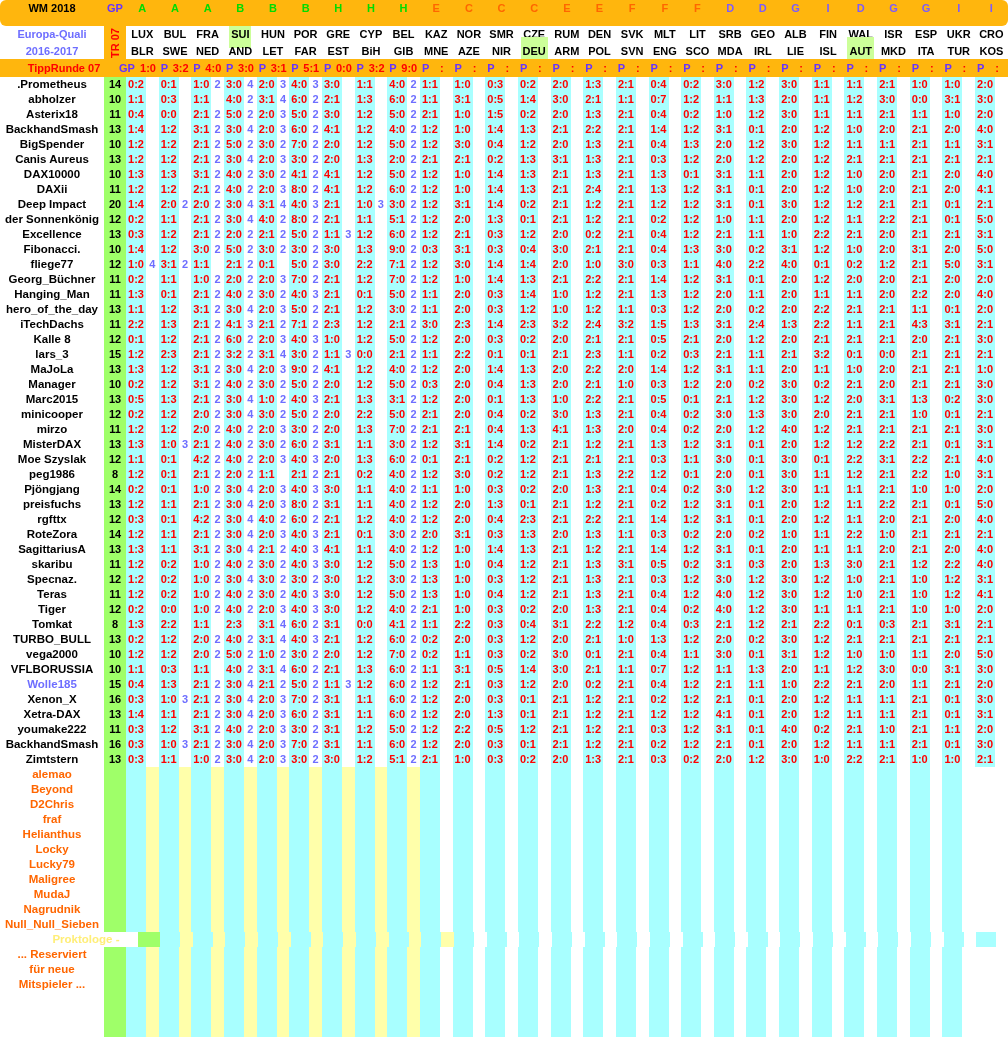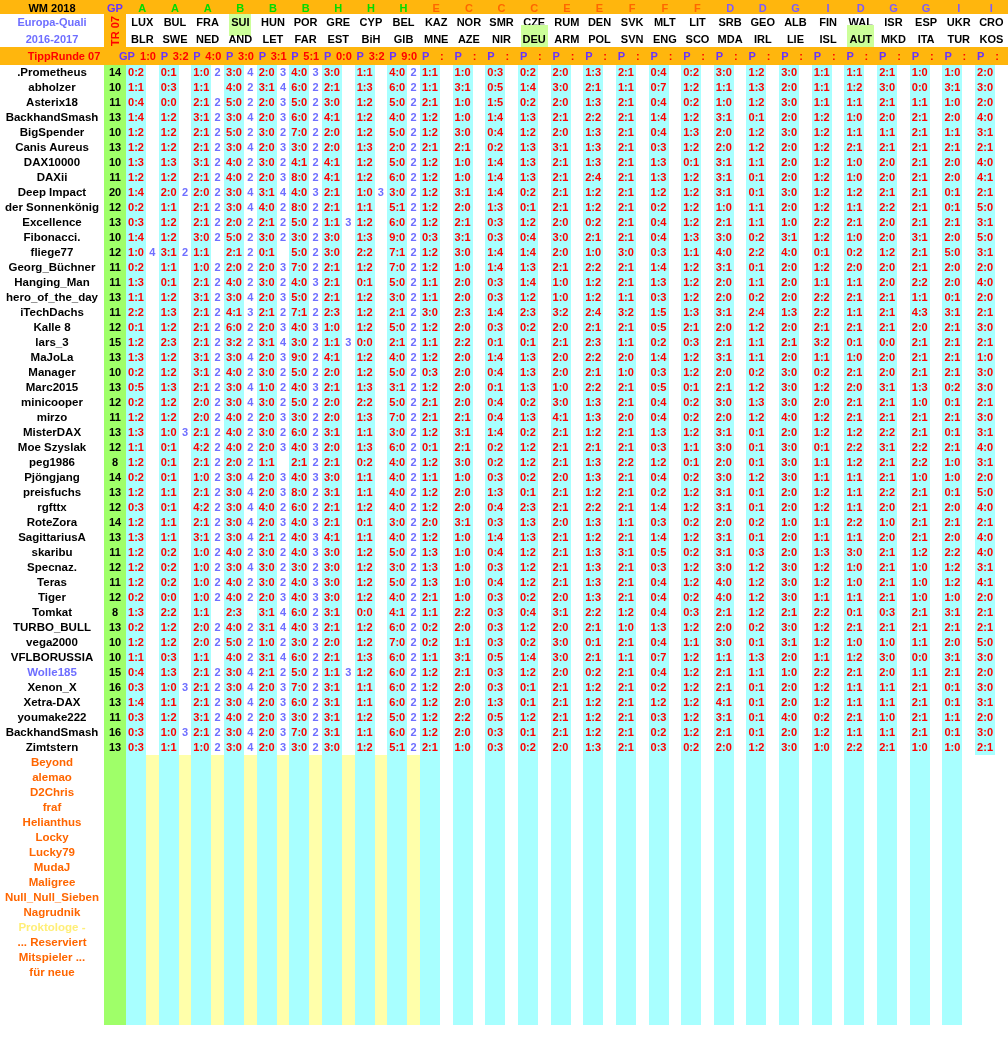--- a/index.html
+++ b/index.html
@@ -5,34 +5,34 @@
   html,body{margin:0;padding:0;background:#fff;}
   .app{position:relative;width:1008px;height:1037px;background:#fff;overflow:hidden;
        font-family:"Liberation Sans", sans-serif;font-weight:bold;font-size:11px;color:#000;}
   .row{display:flex;}
   .cell{box-sizing:border-box;text-align:center;overflow:hidden;white-space:nowrap;}
   .cname{width:104px;flex:0 0 104px;}
   .cgp{width:22px;flex:0 0 22px;}
   .cs{width:20px;flex:0 0 20px;}
   .cp{width:12.67px;flex:0 0 12.67px;}
   .tcol{width:32.67px;flex:0 0 32.67px;}
-  .r-title{height:14px;line-height:17px;}
+  .r-title{height:26px;line-height:17px;border-radius:6px;}
   .r-teams{height:33px;border-radius:14px;}
   .r-res{height:18px;line-height:18px;padding-left:12px;}
   .r{height:15px;line-height:15px;}
   .bg-orange{background:#FFB60D;}
   .bg-green{background:#9FFF69;}
   .bg-cyan{background:#A8FFFF;}
   .bg-yellow{background:#FFFFAA;}
   .hl{background:#CCFF99;padding:8px 2px;}
   .t-red{color:#FF0000;}
   .t-violet{color:#6633FF;}
   .t-blue{color:#6E6EFF;}
   .t-orange{color:#FF6600;}
-  .t-faint{color:#FFEE77;}
+  .t-faint{color:#FFEE77;margin-left:34px;}
   .lg{color:#00DD00;} .lo{color:#FF6600;} .lv{color:#7B5CFF;}
   .tm-line{height:16.5px;line-height:16.5px;text-align:center;}
   .trwrap{position:relative;}
   .tr07{position:absolute;left:50%;top:50%;transform:translate(-50%,-50%) rotate(-90deg);
         color:#FF0000;white-space:nowrap;font-size:11px;}
   .pname{font-size:11.5px;}
 </style>
 </head>
 <body>
 
@@ -2919,20 +2919,78 @@
         <div class="cell cp t-blue"></div>
         <div class="cell cs bg-cyan t-red">1:0</div>
         <div class="cell cp t-blue"></div>
         <div class="cell cs bg-cyan t-red">2:1</div>
         <div class="cell cp t-blue"></div>
       </div>
     </div>
 
   <div id="inactive">
       <div class="row r">
+        <div class="cell cname pname t-orange">alemao</div>
+        <div class="cell cgp bg-green"></div>
+        <div class="cell cs bg-cyan"></div>
+        <div class="cell cp bg-yellow"></div>
+        <div class="cell cs bg-cyan"></div>
+        <div class="cell cp bg-yellow"></div>
+        <div class="cell cs bg-cyan"></div>
+        <div class="cell cp bg-yellow"></div>
+        <div class="cell cs bg-cyan"></div>
+        <div class="cell cp bg-yellow"></div>
+        <div class="cell cs bg-cyan"></div>
+        <div class="cell cp bg-yellow"></div>
+        <div class="cell cs bg-cyan"></div>
+        <div class="cell cp bg-yellow"></div>
+        <div class="cell cs bg-cyan"></div>
+        <div class="cell cp bg-yellow"></div>
+        <div class="cell cs bg-cyan"></div>
+        <div class="cell cp bg-yellow"></div>
+        <div class="cell cs bg-cyan"></div>
+        <div class="cell cp bg-yellow"></div>
+        <div class="cell cs bg-cyan"></div>
+        <div class="cell cp"></div>
+        <div class="cell cs bg-cyan"></div>
+        <div class="cell cp"></div>
+        <div class="cell cs bg-cyan"></div>
+        <div class="cell cp"></div>
+        <div class="cell cs bg-cyan"></div>
+        <div class="cell cp"></div>
+        <div class="cell cs bg-cyan"></div>
+        <div class="cell cp"></div>
+        <div class="cell cs bg-cyan"></div>
+        <div class="cell cp"></div>
+        <div class="cell cs bg-cyan"></div>
+        <div class="cell cp"></div>
+        <div class="cell cs bg-cyan"></div>
+        <div class="cell cp"></div>
+        <div class="cell cs bg-cyan"></div>
+        <div class="cell cp"></div>
+        <div class="cell cs bg-cyan"></div>
+        <div class="cell cp"></div>
+        <div class="cell cs bg-cyan"></div>
+        <div class="cell cp"></div>
+        <div class="cell cs bg-cyan"></div>
+        <div class="cell cp"></div>
+        <div class="cell cs bg-cyan"></div>
+        <div class="cell cp"></div>
+        <div class="cell cs bg-cyan"></div>
+        <div class="cell cp"></div>
+        <div class="cell cs bg-cyan"></div>
+        <div class="cell cp"></div>
+        <div class="cell cs bg-cyan"></div>
+        <div class="cell cp"></div>
+        <div class="cell cs bg-cyan"></div>
+        <div class="cell cp"></div>
+        <div class="cell cs"></div>
+        <div class="cell cp"></div>
+      </div>
+      <div class="row r">
         <div class="cell cname pname t-orange">Beyond</div>
         <div class="cell cgp bg-green"></div>
         <div class="cell cs bg-cyan"></div>
         <div class="cell cp bg-yellow"></div>
         <div class="cell cs bg-cyan"></div>
         <div class="cell cp bg-yellow"></div>
         <div class="cell cs bg-cyan"></div>
         <div class="cell cp bg-yellow"></div>
         <div class="cell cs bg-cyan"></div>
         <div class="cell cp bg-yellow"></div>
@@ -2977,78 +3035,20 @@
         <div class="cell cs bg-cyan"></div>
         <div class="cell cp"></div>
         <div class="cell cs bg-cyan"></div>
         <div class="cell cp"></div>
         <div class="cell cs bg-cyan"></div>
         <div class="cell cp"></div>
         <div class="cell cs"></div>
         <div class="cell cp"></div>
       </div>
       <div class="row r">
-        <div class="cell cname pname t-orange">alemao</div>
-        <div class="cell cgp bg-green"></div>
-        <div class="cell cs bg-cyan"></div>
-        <div class="cell cp bg-yellow"></div>
-        <div class="cell cs bg-cyan"></div>
-        <div class="cell cp bg-yellow"></div>
-        <div class="cell cs bg-cyan"></div>
-        <div class="cell cp bg-yellow"></div>
-        <div class="cell cs bg-cyan"></div>
-        <div class="cell cp bg-yellow"></div>
-        <div class="cell cs bg-cyan"></div>
-        <div class="cell cp bg-yellow"></div>
-        <div class="cell cs bg-cyan"></div>
-        <div class="cell cp bg-yellow"></div>
-        <div class="cell cs bg-cyan"></div>
-        <div class="cell cp bg-yellow"></div>
-        <div class="cell cs bg-cyan"></div>
-        <div class="cell cp bg-yellow"></div>
-        <div class="cell cs bg-cyan"></div>
-        <div class="cell cp bg-yellow"></div>
-        <div class="cell cs bg-cyan"></div>
-        <div class="cell cp"></div>
-        <div class="cell cs bg-cyan"></div>
-        <div class="cell cp"></div>
-        <div class="cell cs bg-cyan"></div>
-        <div class="cell cp"></div>
-        <div class="cell cs bg-cyan"></div>
-        <div class="cell cp"></div>
-        <div class="cell cs bg-cyan"></div>
-        <div class="cell cp"></div>
-        <div class="cell cs bg-cyan"></div>
-        <div class="cell cp"></div>
-        <div class="cell cs bg-cyan"></div>
-        <div class="cell cp"></div>
-        <div class="cell cs bg-cyan"></div>
-        <div class="cell cp"></div>
-        <div class="cell cs bg-cyan"></div>
-        <div class="cell cp"></div>
-        <div class="cell cs bg-cyan"></div>
-        <div class="cell cp"></div>
-        <div class="cell cs bg-cyan"></div>
-        <div class="cell cp"></div>
-        <div class="cell cs bg-cyan"></div>
-        <div class="cell cp"></div>
-        <div class="cell cs bg-cyan"></div>
-        <div class="cell cp"></div>
-        <div class="cell cs bg-cyan"></div>
-        <div class="cell cp"></div>
-        <div class="cell cs bg-cyan"></div>
-        <div class="cell cp"></div>
-        <div class="cell cs bg-cyan"></div>
-        <div class="cell cp"></div>
-        <div class="cell cs bg-cyan"></div>
-        <div class="cell cp"></div>
-        <div class="cell cs"></div>
-        <div class="cell cp"></div>
-      </div>
-      <div class="row r">
         <div class="cell cname pname t-orange">D2Chris</div>
         <div class="cell cgp bg-green"></div>
         <div class="cell cs bg-cyan"></div>
         <div class="cell cp bg-yellow"></div>
         <div class="cell cs bg-cyan"></div>
         <div class="cell cp bg-yellow"></div>
         <div class="cell cs bg-cyan"></div>
         <div class="cell cp bg-yellow"></div>
         <div class="cell cs bg-cyan"></div>
         <div class="cell cp bg-yellow"></div>
@@ -3325,20 +3325,78 @@
         <div class="cell cs bg-cyan"></div>
         <div class="cell cp"></div>
         <div class="cell cs bg-cyan"></div>
         <div class="cell cp"></div>
         <div class="cell cs bg-cyan"></div>
         <div class="cell cp"></div>
         <div class="cell cs"></div>
         <div class="cell cp"></div>
       </div>
       <div class="row r">
+        <div class="cell cname pname t-orange">Maligree</div>
+        <div class="cell cgp bg-green"></div>
+        <div class="cell cs bg-cyan"></div>
+        <div class="cell cp bg-yellow"></div>
+        <div class="cell cs bg-cyan"></div>
+        <div class="cell cp bg-yellow"></div>
+        <div class="cell cs bg-cyan"></div>
+        <div class="cell cp bg-yellow"></div>
+        <div class="cell cs bg-cyan"></div>
+        <div class="cell cp bg-yellow"></div>
+        <div class="cell cs bg-cyan"></div>
+        <div class="cell cp bg-yellow"></div>
+        <div class="cell cs bg-cyan"></div>
+        <div class="cell cp bg-yellow"></div>
+        <div class="cell cs bg-cyan"></div>
+        <div class="cell cp bg-yellow"></div>
+        <div class="cell cs bg-cyan"></div>
+        <div class="cell cp bg-yellow"></div>
+        <div class="cell cs bg-cyan"></div>
+        <div class="cell cp bg-yellow"></div>
+        <div class="cell cs bg-cyan"></div>
+        <div class="cell cp"></div>
+        <div class="cell cs bg-cyan"></div>
+        <div class="cell cp"></div>
+        <div class="cell cs bg-cyan"></div>
+        <div class="cell cp"></div>
+        <div class="cell cs bg-cyan"></div>
+        <div class="cell cp"></div>
+        <div class="cell cs bg-cyan"></div>
+        <div class="cell cp"></div>
+        <div class="cell cs bg-cyan"></div>
+        <div class="cell cp"></div>
+        <div class="cell cs bg-cyan"></div>
+        <div class="cell cp"></div>
+        <div class="cell cs bg-cyan"></div>
+        <div class="cell cp"></div>
+        <div class="cell cs bg-cyan"></div>
+        <div class="cell cp"></div>
+        <div class="cell cs bg-cyan"></div>
+        <div class="cell cp"></div>
+        <div class="cell cs bg-cyan"></div>
+        <div class="cell cp"></div>
+        <div class="cell cs bg-cyan"></div>
+        <div class="cell cp"></div>
+        <div class="cell cs bg-cyan"></div>
+        <div class="cell cp"></div>
+        <div class="cell cs bg-cyan"></div>
+        <div class="cell cp"></div>
+        <div class="cell cs bg-cyan"></div>
+        <div class="cell cp"></div>
+        <div class="cell cs bg-cyan"></div>
+        <div class="cell cp"></div>
+        <div class="cell cs bg-cyan"></div>
+        <div class="cell cp"></div>
+        <div class="cell cs"></div>
+        <div class="cell cp"></div>
+      </div>
+      <div class="row r">
         <div class="cell cname pname t-orange">MudaJ</div>
         <div class="cell cgp bg-green"></div>
         <div class="cell cs bg-cyan"></div>
         <div class="cell cp bg-yellow"></div>
         <div class="cell cs bg-cyan"></div>
         <div class="cell cp bg-yellow"></div>
         <div class="cell cs bg-cyan"></div>
         <div class="cell cp bg-yellow"></div>
         <div class="cell cs bg-cyan"></div>
         <div class="cell cp bg-yellow"></div>
@@ -3383,21 +3441,21 @@
         <div class="cell cs bg-cyan"></div>
         <div class="cell cp"></div>
         <div class="cell cs bg-cyan"></div>
         <div class="cell cp"></div>
         <div class="cell cs bg-cyan"></div>
         <div class="cell cp"></div>
         <div class="cell cs"></div>
         <div class="cell cp"></div>
       </div>
       <div class="row r">
-        <div class="cell cname pname t-orange">Maligree</div>
+        <div class="cell cname pname t-orange">Nagrudnik</div>
         <div class="cell cgp bg-green"></div>
         <div class="cell cs bg-cyan"></div>
         <div class="cell cp bg-yellow"></div>
         <div class="cell cs bg-cyan"></div>
         <div class="cell cp bg-yellow"></div>
         <div class="cell cs bg-cyan"></div>
         <div class="cell cp bg-yellow"></div>
         <div class="cell cs bg-cyan"></div>
         <div class="cell cp bg-yellow"></div>
         <div class="cell cs bg-cyan"></div>
@@ -3499,78 +3557,20 @@
         <div class="cell cs bg-cyan"></div>
         <div class="cell cp"></div>
         <div class="cell cs bg-cyan"></div>
         <div class="cell cp"></div>
         <div class="cell cs bg-cyan"></div>
         <div class="cell cp"></div>
         <div class="cell cs"></div>
         <div class="cell cp"></div>
       </div>
       <div class="row r">
-        <div class="cell cname pname t-orange">Nagrudnik</div>
-        <div class="cell cgp bg-green"></div>
-        <div class="cell cs bg-cyan"></div>
-        <div class="cell cp bg-yellow"></div>
-        <div class="cell cs bg-cyan"></div>
-        <div class="cell cp bg-yellow"></div>
-        <div class="cell cs bg-cyan"></div>
-        <div class="cell cp bg-yellow"></div>
-        <div class="cell cs bg-cyan"></div>
-        <div class="cell cp bg-yellow"></div>
-        <div class="cell cs bg-cyan"></div>
-        <div class="cell cp bg-yellow"></div>
-        <div class="cell cs bg-cyan"></div>
-        <div class="cell cp bg-yellow"></div>
-        <div class="cell cs bg-cyan"></div>
-        <div class="cell cp bg-yellow"></div>
-        <div class="cell cs bg-cyan"></div>
-        <div class="cell cp bg-yellow"></div>
-        <div class="cell cs bg-cyan"></div>
-        <div class="cell cp bg-yellow"></div>
-        <div class="cell cs bg-cyan"></div>
-        <div class="cell cp"></div>
-        <div class="cell cs bg-cyan"></div>
-        <div class="cell cp"></div>
-        <div class="cell cs bg-cyan"></div>
-        <div class="cell cp"></div>
-        <div class="cell cs bg-cyan"></div>
-        <div class="cell cp"></div>
-        <div class="cell cs bg-cyan"></div>
-        <div class="cell cp"></div>
-        <div class="cell cs bg-cyan"></div>
-        <div class="cell cp"></div>
-        <div class="cell cs bg-cyan"></div>
-        <div class="cell cp"></div>
-        <div class="cell cs bg-cyan"></div>
-        <div class="cell cp"></div>
-        <div class="cell cs bg-cyan"></div>
-        <div class="cell cp"></div>
-        <div class="cell cs bg-cyan"></div>
-        <div class="cell cp"></div>
-        <div class="cell cs bg-cyan"></div>
-        <div class="cell cp"></div>
-        <div class="cell cs bg-cyan"></div>
-        <div class="cell cp"></div>
-        <div class="cell cs bg-cyan"></div>
-        <div class="cell cp"></div>
-        <div class="cell cs bg-cyan"></div>
-        <div class="cell cp"></div>
-        <div class="cell cs bg-cyan"></div>
-        <div class="cell cp"></div>
-        <div class="cell cs bg-cyan"></div>
-        <div class="cell cp"></div>
-        <div class="cell cs bg-cyan"></div>
-        <div class="cell cp"></div>
-        <div class="cell cs"></div>
-        <div class="cell cp"></div>
-      </div>
-      <div class="row r">
         <div class="cell cname pname t-faint">Proktologe -</div>
         <div class="cell cgp bg-green"></div>
         <div class="cell cs bg-cyan"></div>
         <div class="cell cp bg-yellow"></div>
         <div class="cell cs bg-cyan"></div>
         <div class="cell cp bg-yellow"></div>
         <div class="cell cs bg-cyan"></div>
         <div class="cell cp bg-yellow"></div>
         <div class="cell cs bg-cyan"></div>
         <div class="cell cp bg-yellow"></div>
@@ -3673,79 +3673,79 @@
         <div class="cell cs bg-cyan"></div>
         <div class="cell cp"></div>
         <div class="cell cs bg-cyan"></div>
         <div class="cell cp"></div>
         <div class="cell cs bg-cyan"></div>
         <div class="cell cp"></div>
         <div class="cell cs"></div>
         <div class="cell cp"></div>
       </div>
       <div class="row r">
+        <div class="cell cname pname t-orange">für neue</div>
+        <div class="cell cgp bg-green"></div>
+        <div class="cell cs bg-cyan"></div>
+        <div class="cell cp bg-yellow"></div>
+        <div class="cell cs bg-cyan"></div>
+        <div class="cell cp bg-yellow"></div>
+        <div class="cell cs bg-cyan"></div>
+        <div class="cell cp bg-yellow"></div>
+        <div class="cell cs bg-cyan"></div>
+        <div class="cell cp bg-yellow"></div>
+        <div class="cell cs bg-cyan"></div>
+        <div class="cell cp bg-yellow"></div>
+        <div class="cell cs bg-cyan"></div>
+        <div class="cell cp bg-yellow"></div>
+        <div class="cell cs bg-cyan"></div>
+        <div class="cell cp bg-yellow"></div>
+        <div class="cell cs bg-cyan"></div>
+        <div class="cell cp bg-yellow"></div>
+        <div class="cell cs bg-cyan"></div>
+        <div class="cell cp bg-yellow"></div>
+        <div class="cell cs bg-cyan"></div>
+        <div class="cell cp"></div>
+        <div class="cell cs bg-cyan"></div>
+        <div class="cell cp"></div>
+        <div class="cell cs bg-cyan"></div>
+        <div class="cell cp"></div>
+        <div class="cell cs bg-cyan"></div>
+        <div class="cell cp"></div>
+        <div class="cell cs bg-cyan"></div>
+        <div class="cell cp"></div>
+        <div class="cell cs bg-cyan"></div>
+        <div class="cell cp"></div>
+        <div class="cell cs bg-cyan"></div>
+        <div class="cell cp"></div>
+        <div class="cell cs bg-cyan"></div>
+        <div class="cell cp"></div>
+        <div class="cell cs bg-cyan"></div>
+        <div class="cell cp"></div>
+        <div class="cell cs bg-cyan"></div>
+        <div class="cell cp"></div>
+        <div class="cell cs bg-cyan"></div>
+        <div class="cell cp"></div>
+        <div class="cell cs bg-cyan"></div>
+        <div class="cell cp"></div>
+        <div class="cell cs bg-cyan"></div>
+        <div class="cell cp"></div>
+        <div class="cell cs bg-cyan"></div>
+        <div class="cell cp"></div>
+        <div class="cell cs bg-cyan"></div>
+        <div class="cell cp"></div>
+        <div class="cell cs bg-cyan"></div>
+        <div class="cell cp"></div>
+        <div class="cell cs bg-cyan"></div>
+        <div class="cell cp"></div>
+        <div class="cell cs"></div>
+        <div class="cell cp"></div>
+      </div>
+      <div class="row r">
         <div class="cell cname pname t-orange">Mitspieler ...</div>
-        <div class="cell cgp bg-green"></div>
-        <div class="cell cs bg-cyan"></div>
-        <div class="cell cp bg-yellow"></div>
-        <div class="cell cs bg-cyan"></div>
-        <div class="cell cp bg-yellow"></div>
-        <div class="cell cs bg-cyan"></div>
-        <div class="cell cp bg-yellow"></div>
-        <div class="cell cs bg-cyan"></div>
-        <div class="cell cp bg-yellow"></div>
-        <div class="cell cs bg-cyan"></div>
-        <div class="cell cp bg-yellow"></div>
-        <div class="cell cs bg-cyan"></div>
-        <div class="cell cp bg-yellow"></div>
-        <div class="cell cs bg-cyan"></div>
-        <div class="cell cp bg-yellow"></div>
-        <div class="cell cs bg-cyan"></div>
-        <div class="cell cp bg-yellow"></div>
-        <div class="cell cs bg-cyan"></div>
-        <div class="cell cp bg-yellow"></div>
-        <div class="cell cs bg-cyan"></div>
-        <div class="cell cp"></div>
-        <div class="cell cs bg-cyan"></div>
-        <div class="cell cp"></div>
-        <div class="cell cs bg-cyan"></div>
-        <div class="cell cp"></div>
-        <div class="cell cs bg-cyan"></div>
-        <div class="cell cp"></div>
-        <div class="cell cs bg-cyan"></div>
-        <div class="cell cp"></div>
-        <div class="cell cs bg-cyan"></div>
-        <div class="cell cp"></div>
-        <div class="cell cs bg-cyan"></div>
-        <div class="cell cp"></div>
-        <div class="cell cs bg-cyan"></div>
-        <div class="cell cp"></div>
-        <div class="cell cs bg-cyan"></div>
-        <div class="cell cp"></div>
-        <div class="cell cs bg-cyan"></div>
-        <div class="cell cp"></div>
-        <div class="cell cs bg-cyan"></div>
-        <div class="cell cp"></div>
-        <div class="cell cs bg-cyan"></div>
-        <div class="cell cp"></div>
-        <div class="cell cs bg-cyan"></div>
-        <div class="cell cp"></div>
-        <div class="cell cs bg-cyan"></div>
-        <div class="cell cp"></div>
-        <div class="cell cs bg-cyan"></div>
-        <div class="cell cp"></div>
-        <div class="cell cs bg-cyan"></div>
-        <div class="cell cp"></div>
-        <div class="cell cs bg-cyan"></div>
-        <div class="cell cp"></div>
-        <div class="cell cs"></div>
-        <div class="cell cp"></div>
-      </div>
-      <div class="row r">
-        <div class="cell cname pname t-orange">für neue</div>
         <div class="cell cgp bg-green"></div>
         <div class="cell cs bg-cyan"></div>
         <div class="cell cp bg-yellow"></div>
         <div class="cell cs bg-cyan"></div>
         <div class="cell cp bg-yellow"></div>
         <div class="cell cs bg-cyan"></div>
         <div class="cell cp bg-yellow"></div>
         <div class="cell cs bg-cyan"></div>
         <div class="cell cp bg-yellow"></div>
         <div class="cell cs bg-cyan"></div>

